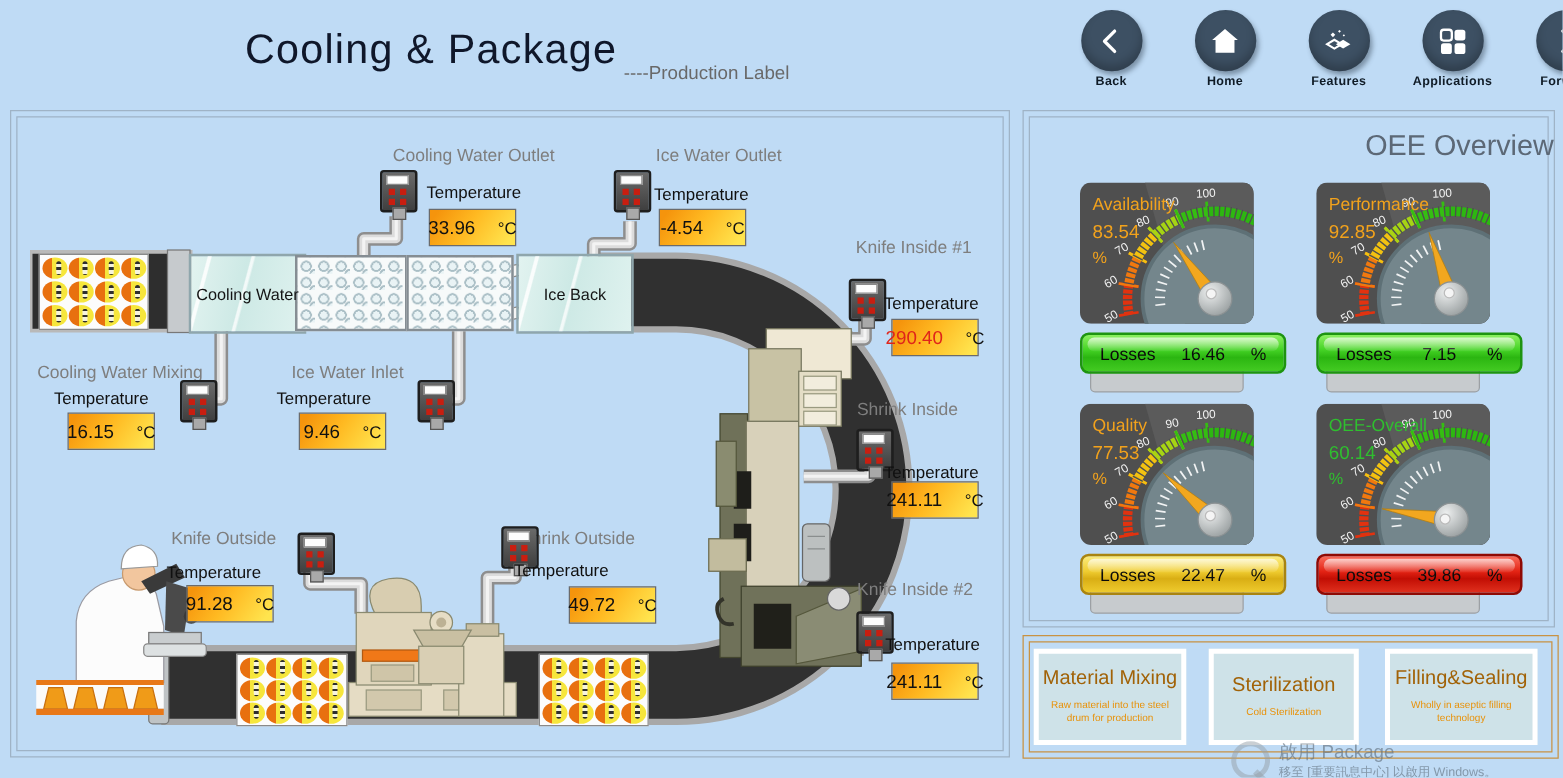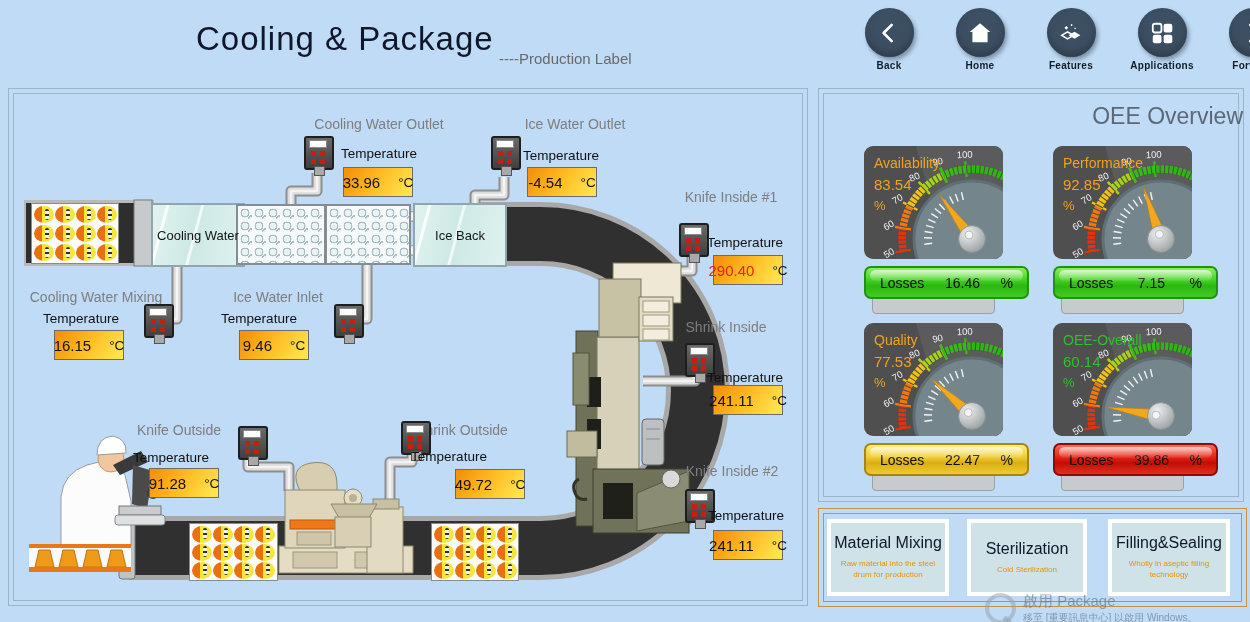--- a/index.html
+++ b/index.html
@@ -64,21 +64,21 @@
     justify-content:space-between;padding:0 14px;font-size:14px;color:#0A0A0A;}
   .losses-bar::before{content:"";position:absolute;left:4px;right:4px;top:2px;height:11px;border-radius:6px;
     background:linear-gradient(180deg,rgba(255,255,255,.7),rgba(255,255,255,.05));}
   .losses-bar .losses-value{font-size:14px;}
   .losses-bar.green{background:linear-gradient(180deg,#8CF060 0%,#46D426 40%,#2BB611 62%,#43CB22 100%);border:2px solid #1E9410;}
   .losses-bar.yellow{background:linear-gradient(180deg,#FBEC7E,#EFCC30 42%,#D9AE14 62%,#EFCB2E);border:2px solid #A98410;}
   .losses-bar.red{background:linear-gradient(180deg,#FA6A5A,#E32314 42%,#C20E04 62%,#E0301E);border:2px solid #8F0A04;}
   
   .proc-btn{position:absolute;top:10px;height:77px;background:#CEE2E8;border:4px solid #FFFFFF;box-sizing:border-box;
     display:flex;flex-direction:column;align-items:center;justify-content:center;cursor:pointer;}
-  .proc-title{font-size:16px;color:#0f172a;margin-bottom:7px;white-space:nowrap;}
+  .proc-title{font-size:16px;color:#a16207;margin-bottom:7px;white-space:nowrap;}
   .proc-sub{font-size:8px;color:#E8920A;text-align:center;line-height:1.35;width:92%;}
   
   #watermark{position:absolute;left:975px;top:589px;width:275px;color:rgba(96,110,122,.62);z-index:50;pointer-events:none;}
   .wm-circle{position:absolute;left:10px;top:4px;width:23px;height:23px;border:4px solid rgba(150,160,168,.5);border-radius:50%;}
   .wm-handle{position:absolute;left:32px;top:26px;width:5px;height:15px;background:rgba(150,160,168,.5);transform:rotate(-45deg);}
   .wm-l1{position:absolute;left:48px;top:3px;font-size:15px;white-space:nowrap;}
   .wm-l2{position:absolute;left:48px;top:22px;font-size:10px;white-space:nowrap;}
 </style>
 </head>
 <body>

